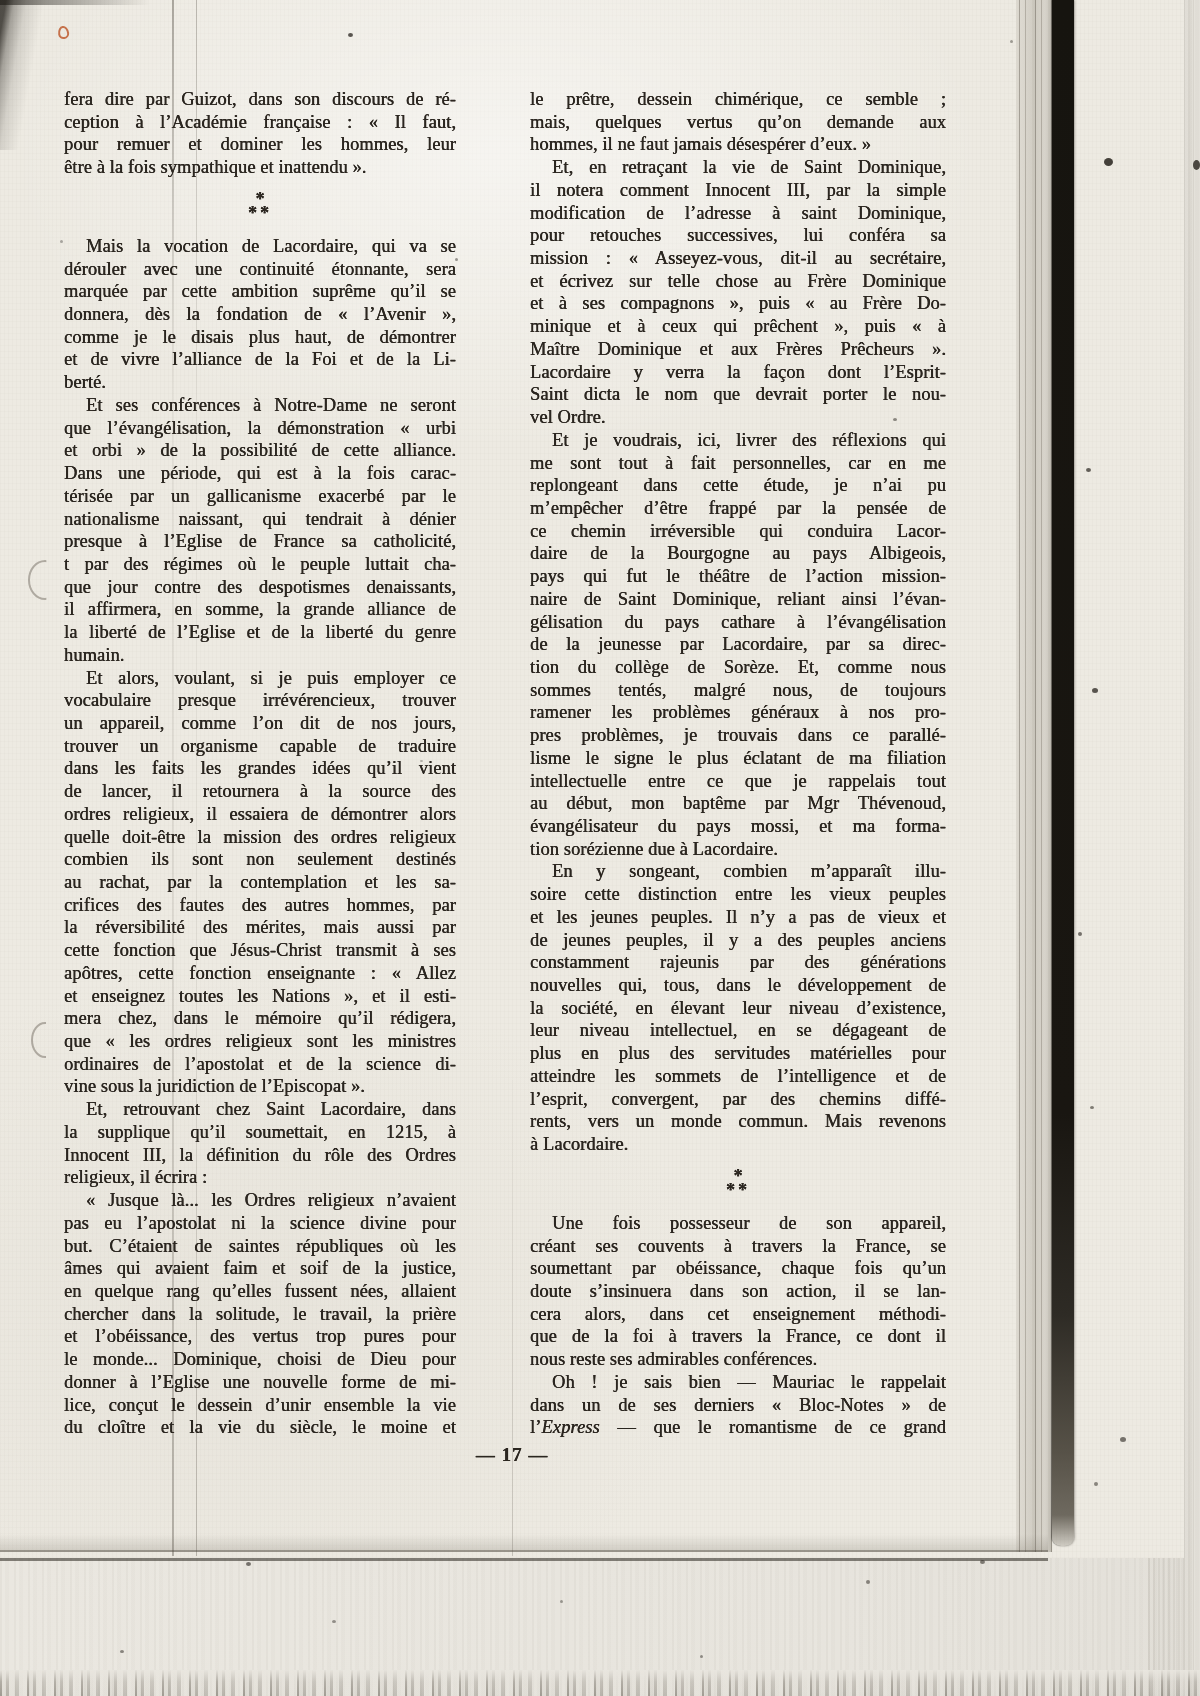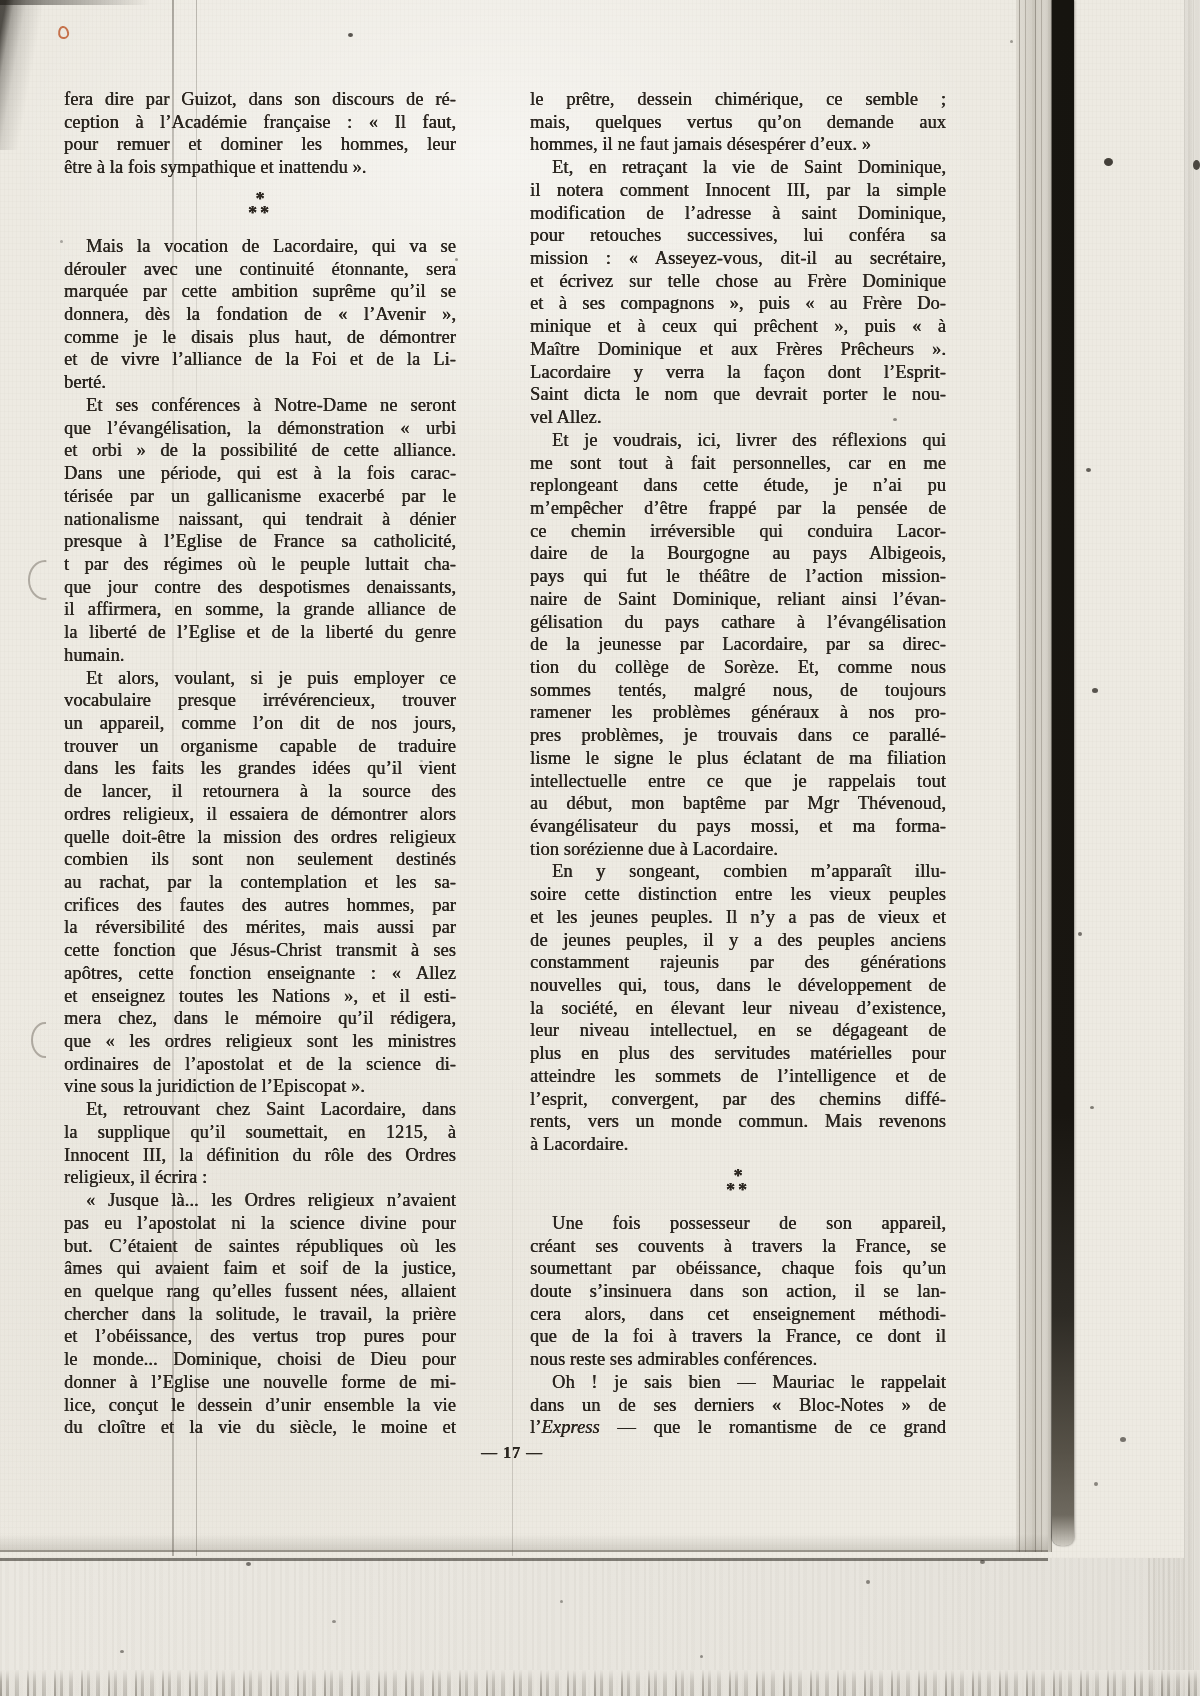--- a/index.html
+++ b/index.html
@@ -97,21 +97,21 @@
   .line.just { text-align:justify; text-align-last:justify; }
   .para.indent .line:first-child { text-indent:22px; }
   .it { font-style:italic; }
   .asterism {
     text-align:center; font-weight:700; font-size:18px; line-height:14px;
     margin:13px 0 15px; color:#2b2620;
   }
   .asterism .ast-b { letter-spacing:3px; }
   .page-number {
     position:absolute; left:64px; top:1444px; width:896px;
-    text-align:center; font-weight:700; font-size:16px; color:#2b2620;
+    text-align:center; font-weight:700; font-size:19px; color:#2b2620;
     letter-spacing:1px; text-shadow:0.35px 0 0 currentColor;
   }
 </style>
 </head>
 <body>
 
 <div class="scene">
   <div class="backing"></div>
   <div class="streak-col"></div>
   <div class="bottom-band"></div>
@@ -212,21 +212,21 @@
           <div class="line just">il notera comment Innocent III, par la simple</div>
           <div class="line just">modification de l’adresse à saint Dominique,</div>
           <div class="line just">pour retouches successives, lui conféra sa</div>
           <div class="line just">mission : « Asseyez-vous, dit-il au secrétaire,</div>
           <div class="line just">et écrivez sur telle chose au Frère Dominique</div>
           <div class="line just">et à ses compagnons », puis « au Frère Do-</div>
           <div class="line just">minique et à ceux qui prêchent », puis « à</div>
           <div class="line just">Maître Dominique et aux Frères Prêcheurs ».</div>
           <div class="line just">Lacordaire y verra la façon dont l’Esprit-</div>
           <div class="line just">Saint dicta le nom que devrait porter le nou-</div>
-          <div class="line">vel Allez.</div>
+          <div class="line">vel Ordre.</div>
         </div>
         <div class="para indent">
           <div class="line just">Et je voudrais, ici, livrer des réflexions qui</div>
           <div class="line just">me sont tout à fait personnelles, car en me</div>
           <div class="line just">replongeant dans cette étude, je n’ai pu</div>
           <div class="line just">m’empêcher d’être frappé par la pensée de</div>
           <div class="line just">ce chemin irréversible qui conduira Lacor-</div>
           <div class="line just">daire de la Bourgogne au pays Albigeois,</div>
           <div class="line just">pays qui fut le théâtre de l’action mission-</div>
           <div class="line just">naire de Saint Dominique, reliant ainsi l’évan-</div>

